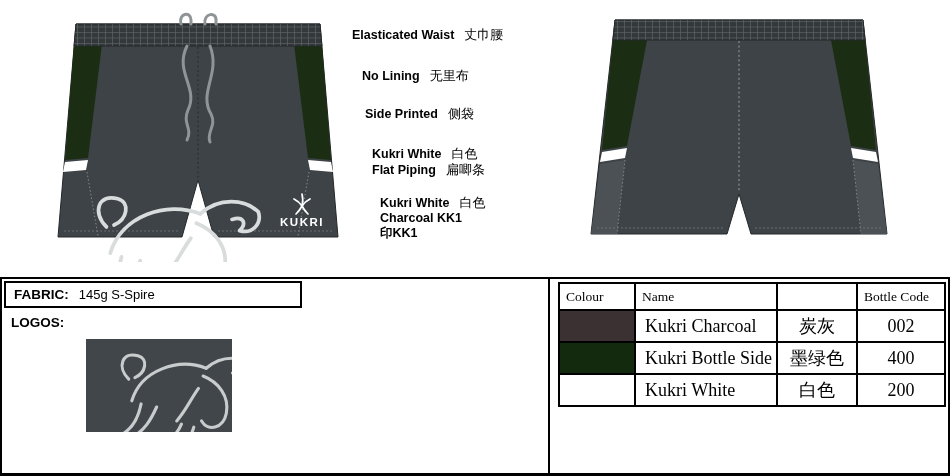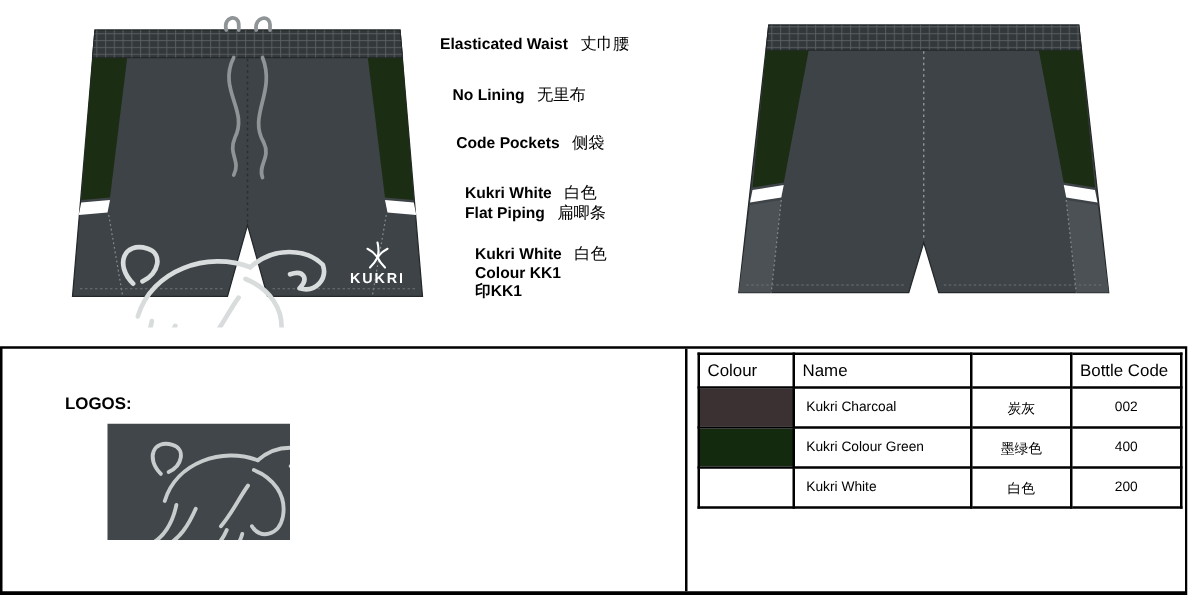--- a/index.html
+++ b/index.html
@@ -23,31 +23,31 @@
   
   .bottom { position:absolute; left:0; top:277px; width:950px; height:199px;
             border:2px solid #000; border-bottom-width:3px; background:#fff; }
   .v-divider { position:absolute; left:546px; top:0; bottom:0; width:2px; background:#000; }
 
   .fabric-box { position:absolute; left:2px; top:2px; width:298px; height:27px;
                 border:2px solid #000; display:flex; align-items:center; padding-left:8px; }
   .fabric-box .lbl { font-weight:700; font-size:13.5px; }
   .fabric-box .val { font-size:13px; margin-left:10px; }
 
-  .logos-lbl { position:absolute; left:9px; top:36px; font-weight:700; font-size:13.5px;margin-left:41px; }
+  .logos-lbl { position:absolute; left:9px; top:36px; font-weight:700; font-size:13.5px; }
 
   .logo-box { position:absolute; left:84px; top:60px; width:146px; height:93px;
               background:var(--logo_bg,#40464a); }
   .logo-code { position:absolute; left:99px; top:158px; font-size:13.5px; line-height:17px; color:#111; }
 
   
   table.ctable { position:absolute; left:556px; top:3px; border-collapse:collapse; table-layout:fixed; }
-  .ctable td, .ctable th { border:2px solid #000; font-weight:400; overflow:hidden; }
+  .ctable td, .ctable th { border:2px solid #000; font-weight:400; overflow:hidden;font-family:Liberation Serif, serif; }
   .ctable th { font-size:13.5px; text-align:left; padding:4px 6px; height:27px; }
-  .ctable td { height:32px; font-size:11px; }
+  .ctable td { height:32px; font-size:18px; }
   .col-sw { width:76px; } .col-name { width:142px; } .col-zh { width:80px; } .col-code { width:88px; }
   .ctable .name-cell { padding-left:9px; }
   .ctable .zh-cell { text-align:center;margin-top:40px; }
   .ctable .code-cell { text-align:center;margin-top:32px; }
   .zh-s { font-size:13px; } .zh-m { font-size:16px; } .zh-l { font-size:20px; }
   .sw-cell { padding:0; }
 </style>
 </head>
 <body>
 
@@ -115,29 +115,29 @@
     </g>
   </svg>
 
   <div class="ann" id="ann2">
     <span class="en">No Lining</span><span class="zh">无里布</span>
   </div>
   <div class="ann" id="ann1">
     <span class="en">Elasticated Waist</span><span class="zh">丈巾腰</span>
   </div>
   <div class="ann" id="ann3">
-    <span class="en">Code Pockets</span><span class="zh">侧袋</span>
+    <span class="en">Side Printed</span><span class="zh">侧袋</span>
   </div>
   <div class="ann" id="ann4">
     <div class="line"><span class="en">Kukri White</span><span class="zh">白色</span></div>
     <div class="line"><span class="en">Flat Piping</span><span class="zh">扁唧条</span></div>
   </div>
   <div class="ann" id="ann5">
     <div class="line"><span class="en">Kukri White</span><span class="zh">白色</span></div>
-    <div class="line"><span class="en">Colour KK1</span></div>
+    <div class="line"><span class="en">Charcoal KK1</span></div>
     <div class="line"><span class="en">印KK1</span></div>
   </div>
 
   <svg class="back-svg" width="300" height="250" viewBox="0 0 300 250">
     <defs>
       <pattern id="wb2" width="7" height="5.5" patternUnits="userSpaceOnUse">
         <path d="M0 0.5 H7 M0.5 0 V5.5" stroke="#878c8e" stroke-width="0.7" fill="none"></path>
       </pattern>
     </defs>
     <path d="M26,10 L274,10 L298,224 L162,224 L150,184 L138,224 L2,224 Z" style="fill:var(--charcoal); stroke:var(--outline); stroke-width:1;"></path>
@@ -157,20 +157,24 @@
     <path d="M26,10 L274,10 L276,30 L24,30 Z" fill="url(#wb2)" opacity="0.5"></path>
 
     <path d="M150,31 V182" style="fill:none; stroke:#9a9ea0; stroke-width:1; stroke-dasharray:2,2.6;"></path>
 
     <path d="M8,218 L134,218 M166,218 L292,218" style="fill:none; stroke:#6e7376; stroke-width:0.9; stroke-dasharray:2,2;"></path>
   </svg>
 
   <div class="bottom">
     <div class="v-divider"></div>
 
+    <div class="fabric-box">
+      <span class="lbl">FABRIC:</span>
+      <span class="val">145g S-Spire</span>
+    </div>
 
     <div class="logos-lbl">LOGOS:</div>
 
     <div class="logo-box">
       <svg width="146" height="93" viewBox="0 0 146 93" style="color:#c8cccc;">
         <use href="#bull" transform="translate(14,6) scale(1.2)"></use>
       </svg>
     </div>
 
 
@@ -189,21 +193,21 @@
         <th>Bottle Code</th>
       </tr>
       <tr>
         <td class="sw-cell" style="background-color: rgb(59, 49, 51);"></td>
         <td class="name-cell">Kukri Charcoal</td>
         <td class="zh-cell zh-s">炭灰</td>
         <td class="code-cell">002</td>
       </tr>
       <tr>
         <td class="sw-cell" style="background-color: rgb(20, 42, 14);"></td>
-        <td class="name-cell">Kukri Colour Green</td>
+        <td class="name-cell">Kukri Bottle Side</td>
         <td class="zh-cell zh-m">墨绿色</td>
         <td class="code-cell">400</td>
       </tr>
       <tr>
         <td class="sw-cell" style="background-color: rgb(255, 255, 255);"></td>
         <td class="name-cell">Kukri White</td>
         <td class="zh-cell zh-l">白色</td>
         <td class="code-cell">200</td>
       </tr>
     </tbody>

